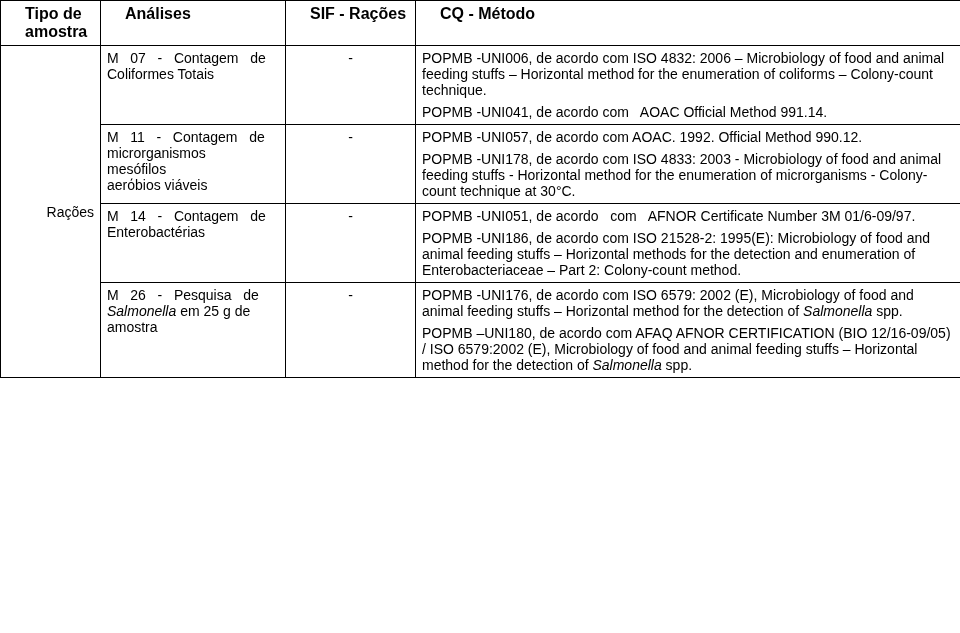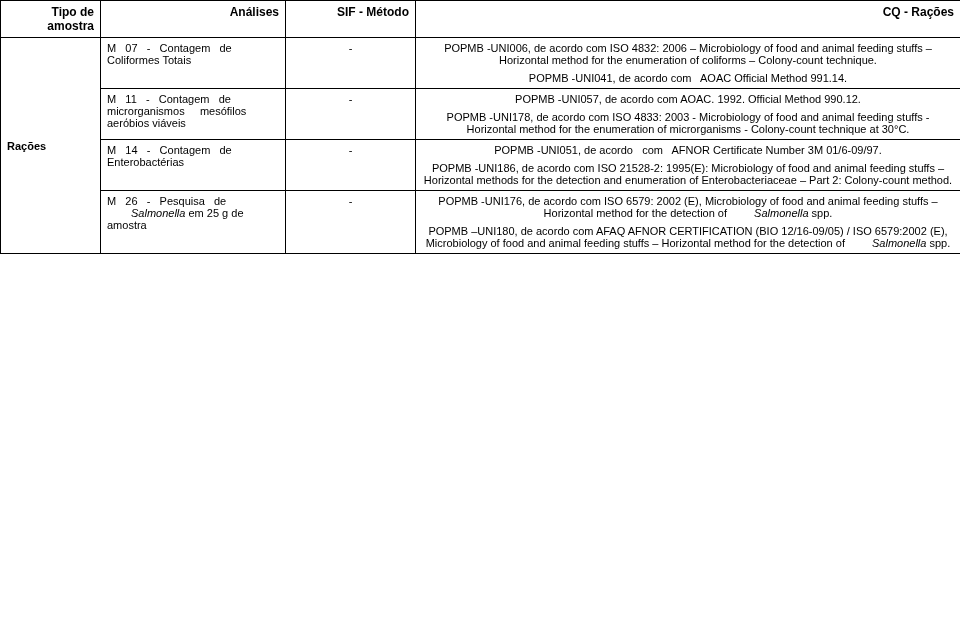--- a/index.html
+++ b/index.html
@@ -15,72 +15,69 @@
     }
     table {
       width: 960px;
       border-collapse: collapse;
       table-layout: fixed;
     }
     th, td {
       border: 1px solid #000;
       padding: 4px 6px;
       vertical-align: top;
-      font-size: 11px;
+      font-size: 14px;
     }
     th {
       background-color: #fff;
       font-weight: bold;
-      text-align: right;
-      font-size: 12px;
+      text-align: left;
+      font-size: 16px;
       padding-left: 24px;
     }
     td {
       text-align: left;
     }
     .col-tipo { width: 100px; }
     .col-analises { width: 185px; }
     .col-sif { width: 130px; }
     .col-cq { width: 545px; }
     .italic {
       font-style: italic;
-      margin-left: 24px;
     }
     .cell-rações {
-      text-align: left;
+      text-align: right;
       vertical-align: middle;
-      font-weight: bold;
     }
     .dash {
       text-align: center;
     }
     p.cq-para {
       margin-bottom: 6px;
-      text-align: center;
     }
     p.cq-para:last-child {
       margin-bottom: 0;
     }
   </style>
 </head>
 <body>
 
 <table>
   <colgroup>
     <col class="col-tipo">
     <col class="col-analises">
     <col class="col-sif">
     <col class="col-cq">
   </colgroup>
   <thead>
     <tr>
       <th>Tipo de amostra</th>
       <th>Análises</th>
-      <th>SIF - Método</th>
-      <th>CQ - Rações</th>
+      <th>SIF - Rações</th>
+      <th>CQ - Método</th>
     </tr>
   </thead>
   <tbody>
 
     <tr>
       <td rowspan="4" class="cell-rações">Rações</td>
       <td>
         <span>M &nbsp; 07 &nbsp; - &nbsp; Contagem &nbsp; de<br>Coliformes Totais</span>
       </td>
       <td class="dash">-</td>

